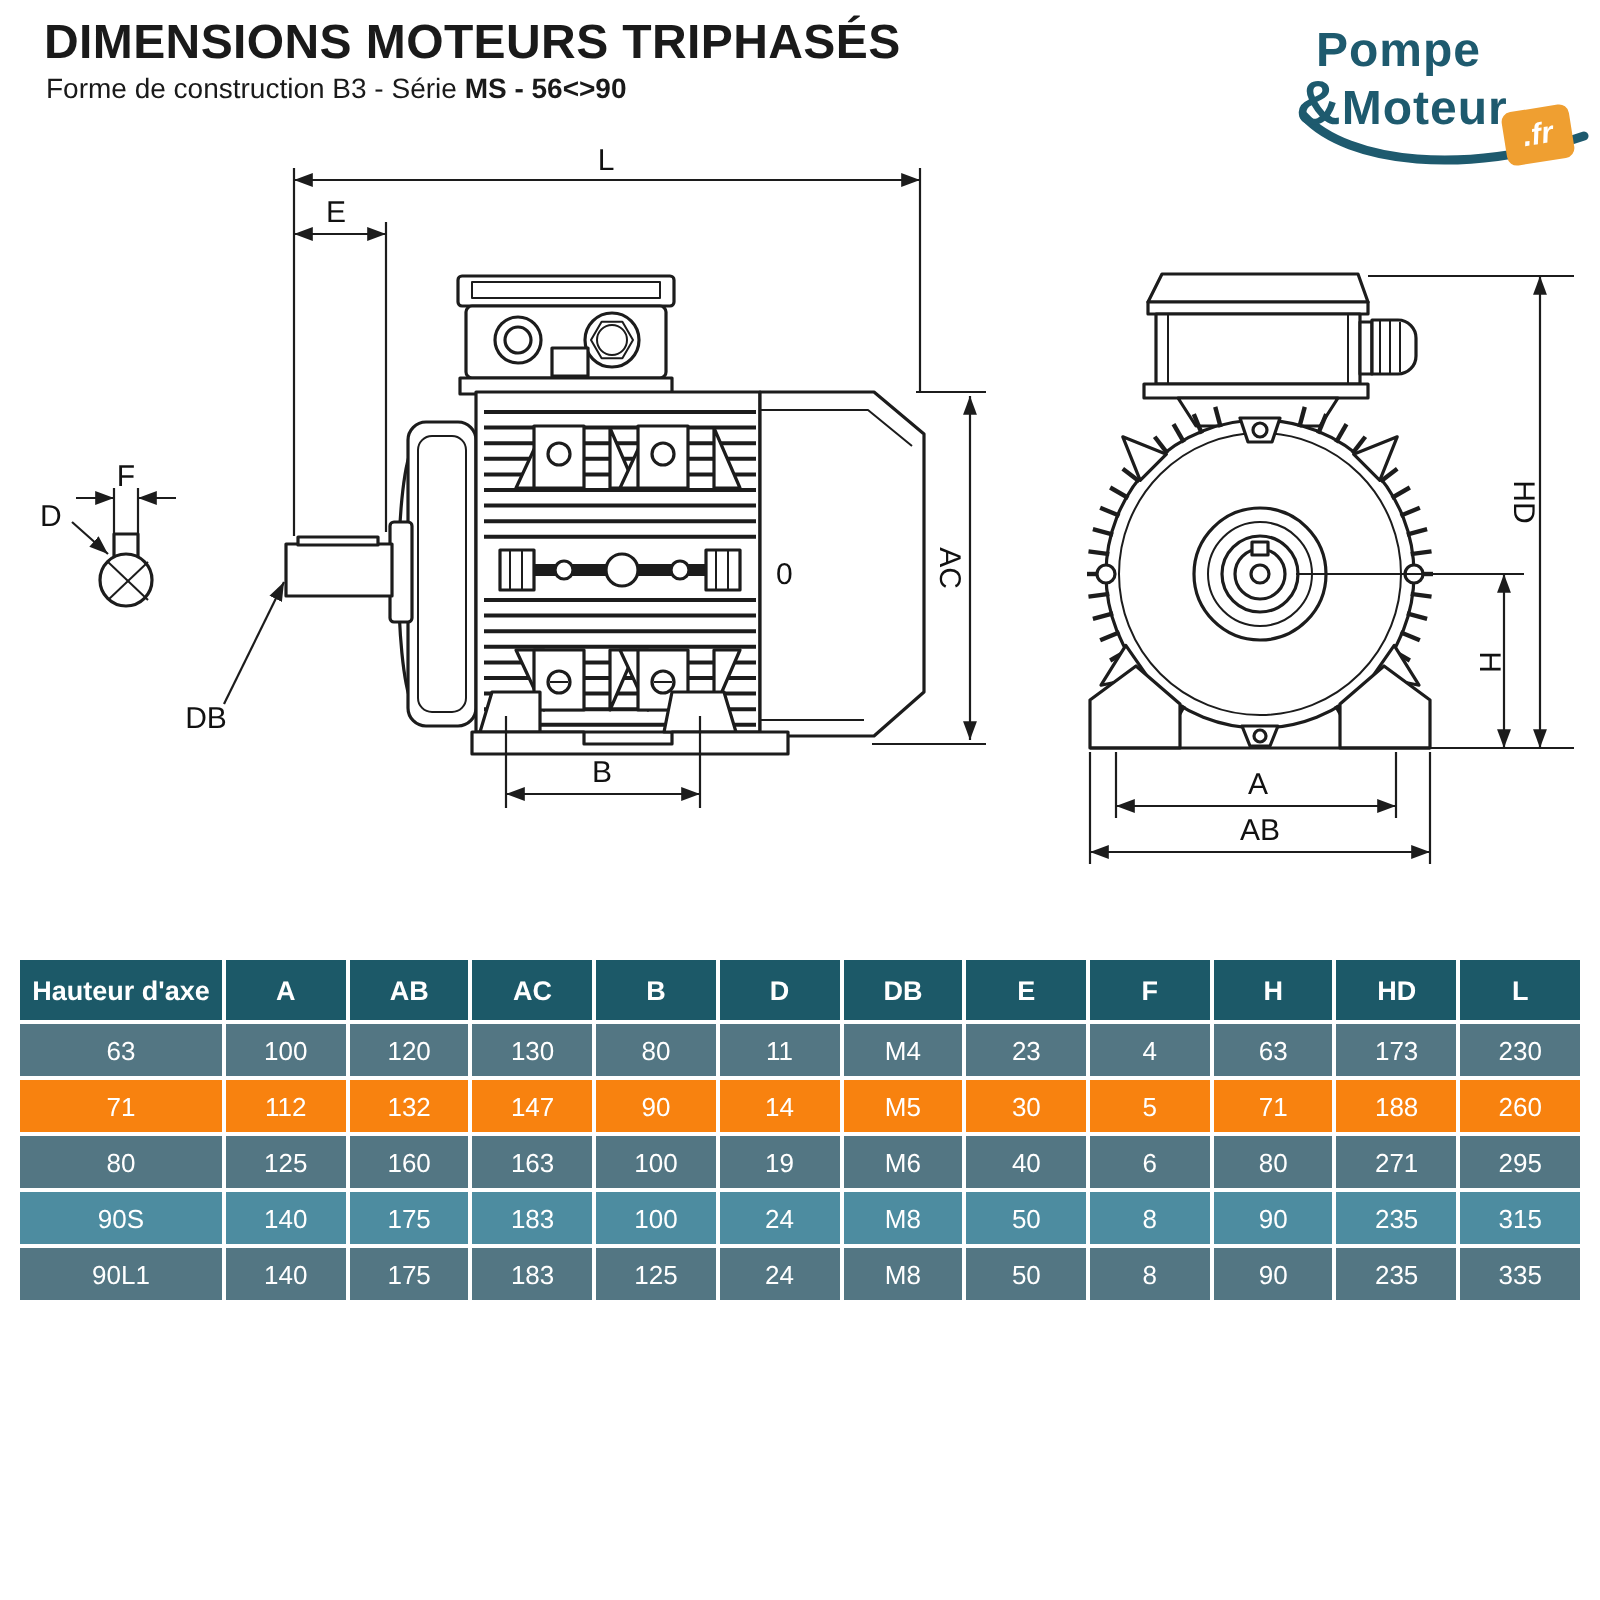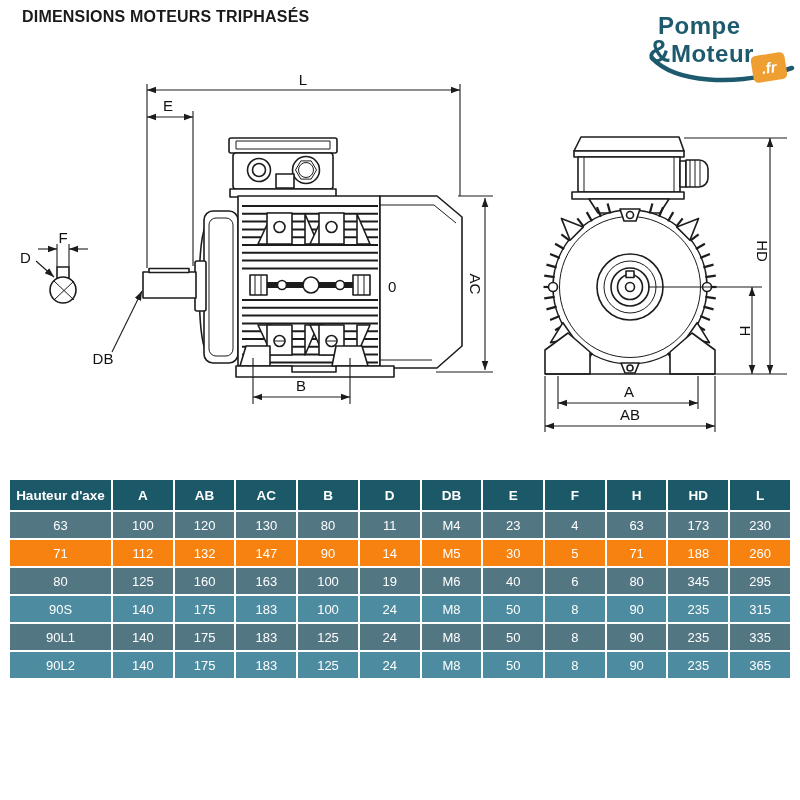--- a/index.html
+++ b/index.html
@@ -1,20 +1,20 @@
 <!DOCTYPE html>
 <html style="--tbl-header: #1C5968; --tbl-light: #4D8CA0; --tbl-dark: #537683; --tbl-hl: #F8820F; --tbl-text: #FFFFFF; --logo-teal: #1E5A6E; --logo-orange: #EF9F31;"><head>
 <meta charset="utf-8">
 <style>
   html,body{margin:0;padding:0;background:#fff;}
   .page{position:relative;width:800px;height:800px;background:#fff;overflow:hidden;
         font-family:"Liberation Sans",sans-serif;color:#1a1a1a;}
 
   
-  .title{position:absolute;left:22px;top:8px;font-size:16px;font-weight:800;
+  .title{position:absolute;left:22px;top:8px;font-size:24px;font-weight:800;
          letter-spacing:.2px;white-space:nowrap;}
   .subtitle{position:absolute;left:23px;top:36px;font-size:14px;font-weight:500;white-space:nowrap;}
   .subtitle b{font-weight:800;}
 
   
   .logo{position:absolute;left:628px;top:10px;width:168px;height:80px;}
   .logo .w1{position:absolute;left:30px;top:2px;font-size:24px;font-weight:700;
             color:var(--logo-teal);letter-spacing:.5px;}
   .logo .w2{position:absolute;left:20px;top:24px;font-size:24px;font-weight:700;
             color:var(--logo-teal);letter-spacing:.5px;text-align:right;}
@@ -46,20 +46,23 @@
   .dims-table tr.light td{background:var(--tbl-light);}
   .dims-table tr.dark td{background:var(--tbl-dark);}
   .dims-table tr.highlight td{background:var(--tbl-hl);}
 </style>
 </head>
 <body>
 
 <div class="page">
 
   <div class="title">DIMENSIONS MOTEURS TRIPHASÉS</div>
+  <div class="subtitle">
+    <span>Forme de construction B3 - Série </span><b>MS - 56&lt;&gt;90</b>
+  </div>
 
   <div class="logo">
     <svg class="swoosh" width="150" height="34" viewBox="0 0 150 34">
       <path d="M6,2 C28,26 88,32 146,12" fill="none" stroke="#1E5A6E" stroke-width="4.5" stroke-linecap="round"></path>
     </svg>
     <div class="w1">Pompe</div>
     <div class="w2"><span class="amp">&amp;</span><span>Moteur</span></div>
     <div class="fr">.fr</div>
   </div>
 
@@ -388,21 +391,21 @@
           <td>80</td>
           <td>125</td>
           <td>160</td>
           <td>163</td>
           <td>100</td>
           <td>19</td>
           <td>M6</td>
           <td>40</td>
           <td>6</td>
           <td>80</td>
-          <td>345</td>
+          <td>271</td>
           <td>295</td>
         </tr>
         <tr class="light">
           <td>90S</td>
           <td>140</td>
           <td>175</td>
           <td>183</td>
           <td>100</td>
           <td>24</td>
           <td>M8</td>
@@ -419,30 +422,16 @@
           <td>183</td>
           <td>125</td>
           <td>24</td>
           <td>M8</td>
           <td>50</td>
           <td>8</td>
           <td>90</td>
           <td>235</td>
           <td>335</td>
         </tr>
-        <tr class="light">
-          <td>90L2</td>
-          <td>140</td>
-          <td>175</td>
-          <td>183</td>
-          <td>125</td>
-          <td>24</td>
-          <td>M8</td>
-          <td>50</td>
-          <td>8</td>
-          <td>90</td>
-          <td>235</td>
-          <td>365</td>
-        </tr>
       </tbody>
   </table>
 
 </div>
 
 </body></html>

